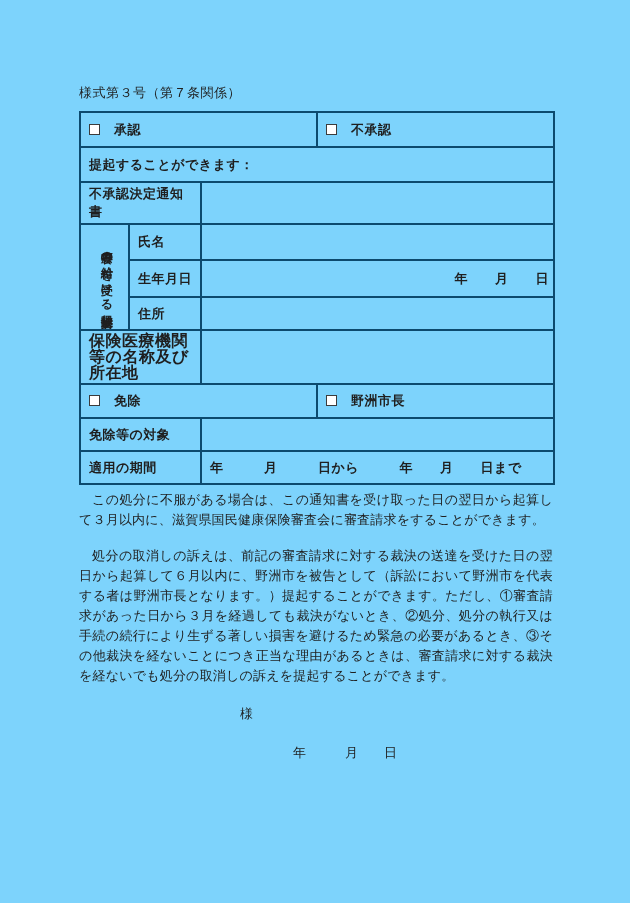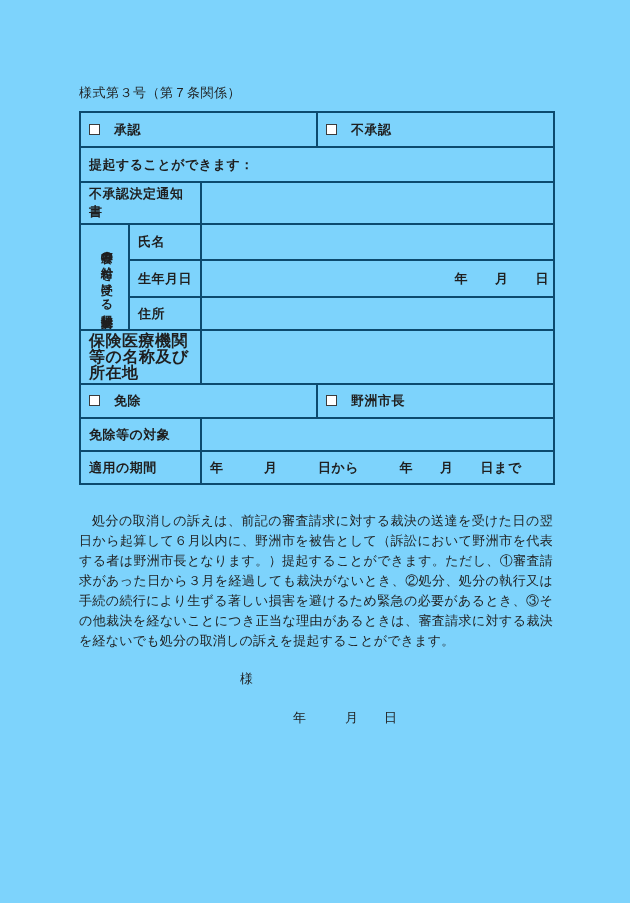--- a/index.html
+++ b/index.html
@@ -70,21 +70,21 @@
   td.period-val { padding-left: 40px; letter-spacing: 0; }
   .para {
     width: 474px;
     font-size: 13px;
     line-height: 20px;
     text-align: justify;
     text-indent: 1em;
     letter-spacing: 0.2px;
   }
   .para1 { margin-top: 5px; }
-  .para2 { margin-top: 26px; }
+  .para2 { margin-top: 16px; }
   .para3 { margin-top: 11px; }
   .addressee-line { margin-top: 18px; padding-left: 161px; font-size: 13px; line-height: 20px; }
   .date-line { margin-top: 19px; padding-left: 214px; font-size: 13px; line-height: 20px; }
   .issuer-line { margin-top: 16px; padding-left: 244px; font-size: 13px; line-height: 20px; }
   .seal-box {
     display: inline-block;
     border: 1px solid #3c3c3c;
     font-size: 12px;
     line-height: 14px;
     padding: 1px 2px;
@@ -156,20 +156,21 @@
         <td colspan="2">免除等の対象</td>
         <td colspan="2"></td>
       </tr>
       <tr style="height:33px">
         <td colspan="2">適用の期間</td>
         <td colspan="2" class="period-val">年　　　月　　　日から　　　年　　月　　日まで</td>
       </tr>
     </tbody>
   </table>
 
+  <p class="para para1">この処分に不服がある場合は、この通知書を受け取った日の翌日から起算して３月以内に、滋賀県国民健康保険審査会に審査請求をすることができます。</p>
 
   <p class="para para2">処分の取消しの訴えは、前記の審査請求に対する裁決の送達を受けた日の翌日から起算して６月以内に、野洲市を被告として（訴訟において野洲市を代表する者は野洲市長となります。）提起することができます。ただし、①審査請求があった日から３月を経過しても裁決がないとき、②処分、処分の執行又は手続の続行により生ずる著しい損害を避けるため緊急の必要があるとき、③その他裁決を経ないことにつき正当な理由があるときは、審査請求に対する裁決を経ないでも処分の取消しの訴えを提起することができます。</p>
 
 
   <div class="addressee-line">
     <span>様</span>
   </div>
 
   <div class="date-line">年　　　月　　日</div>
 

